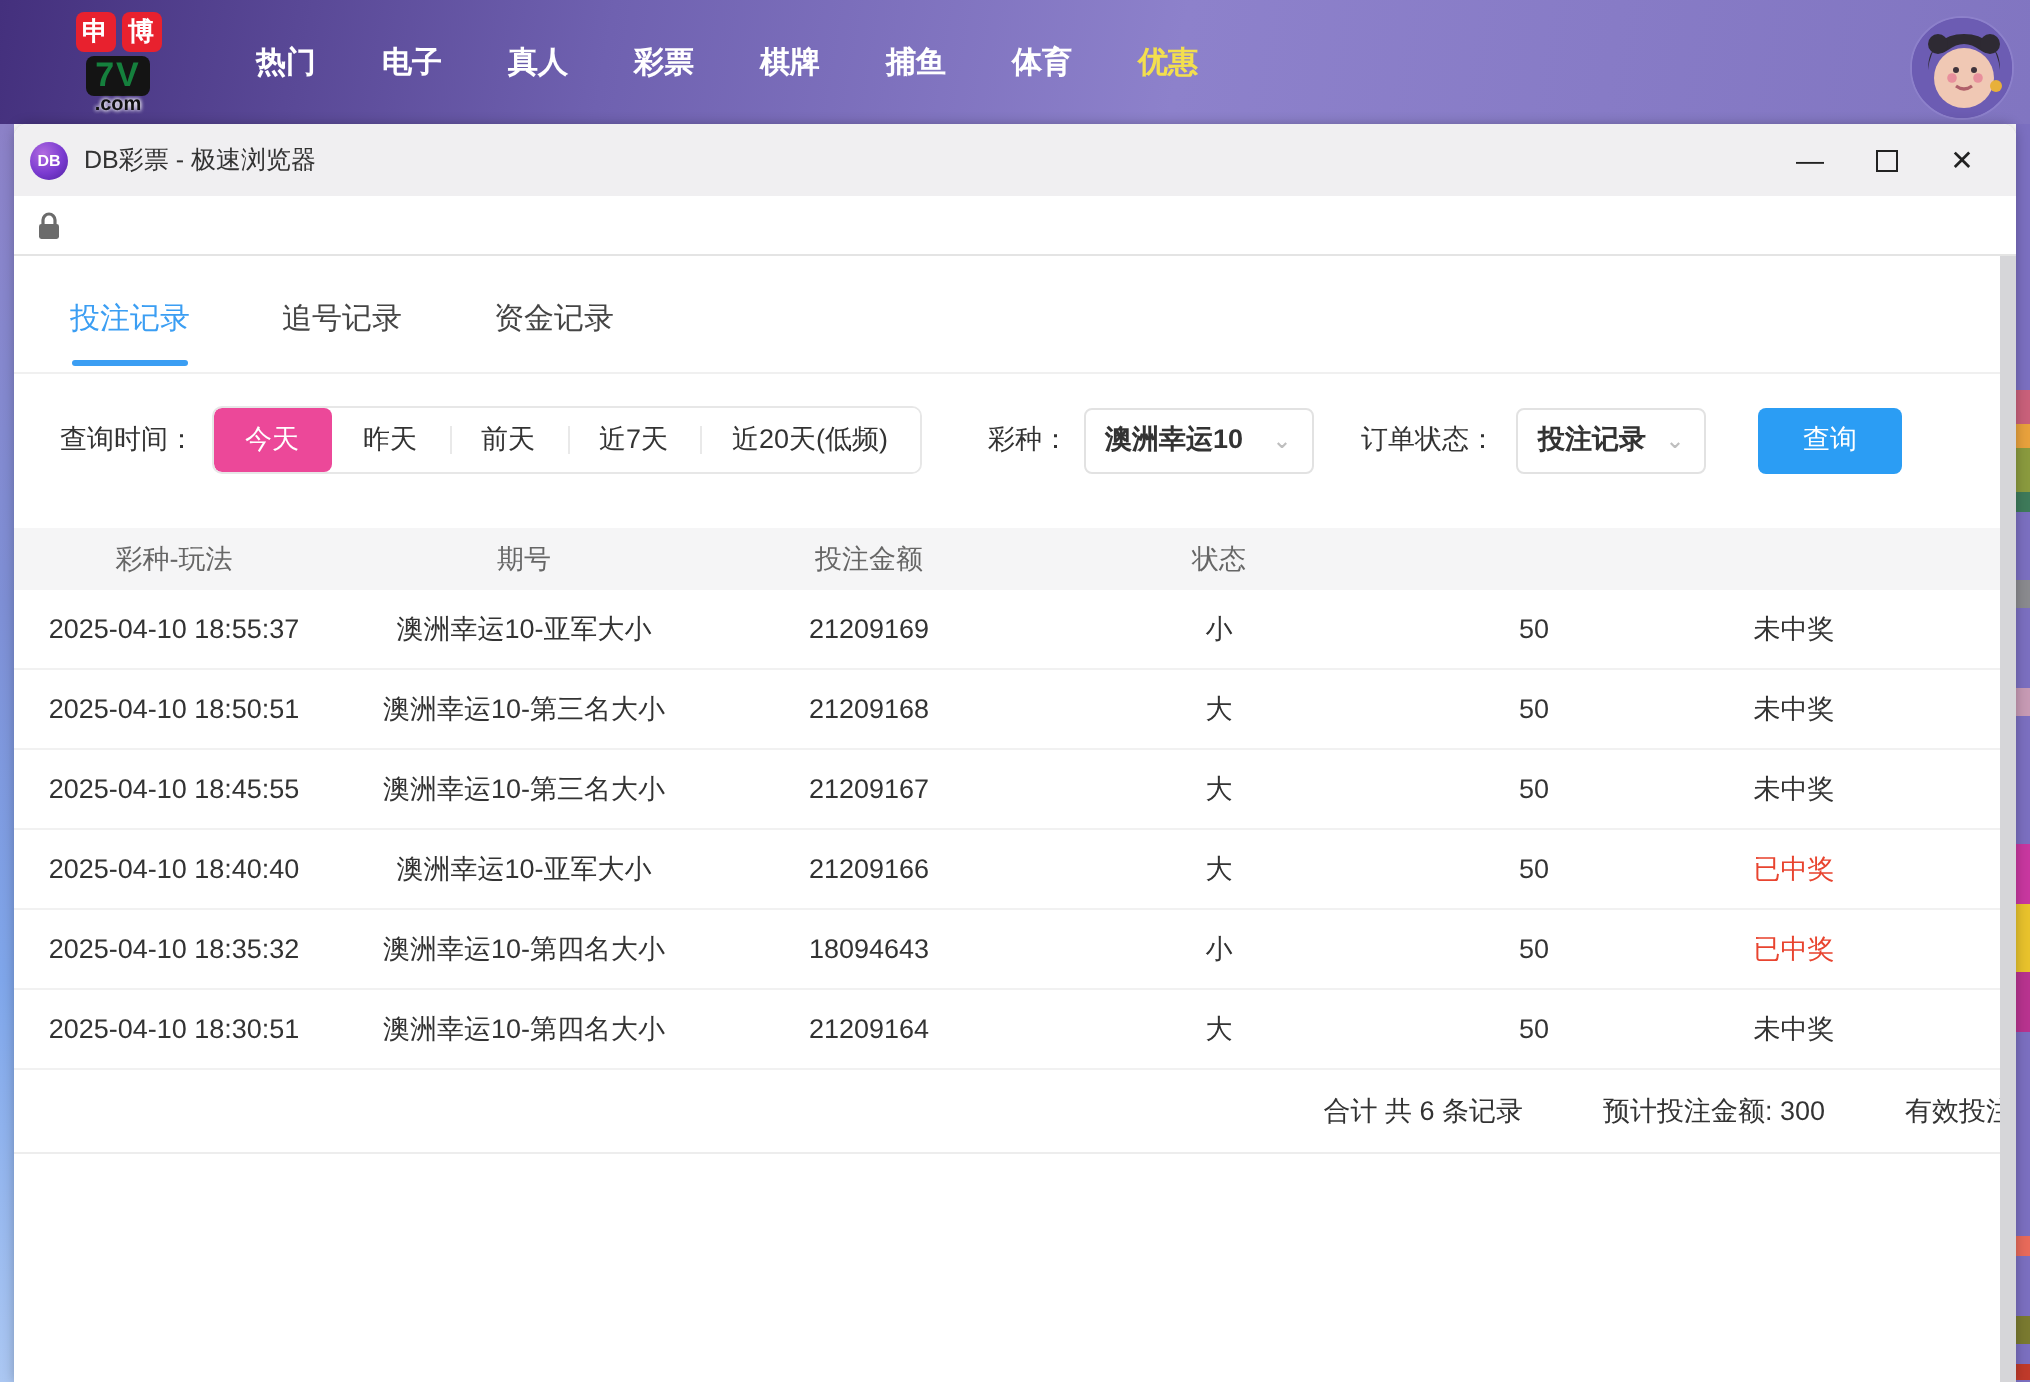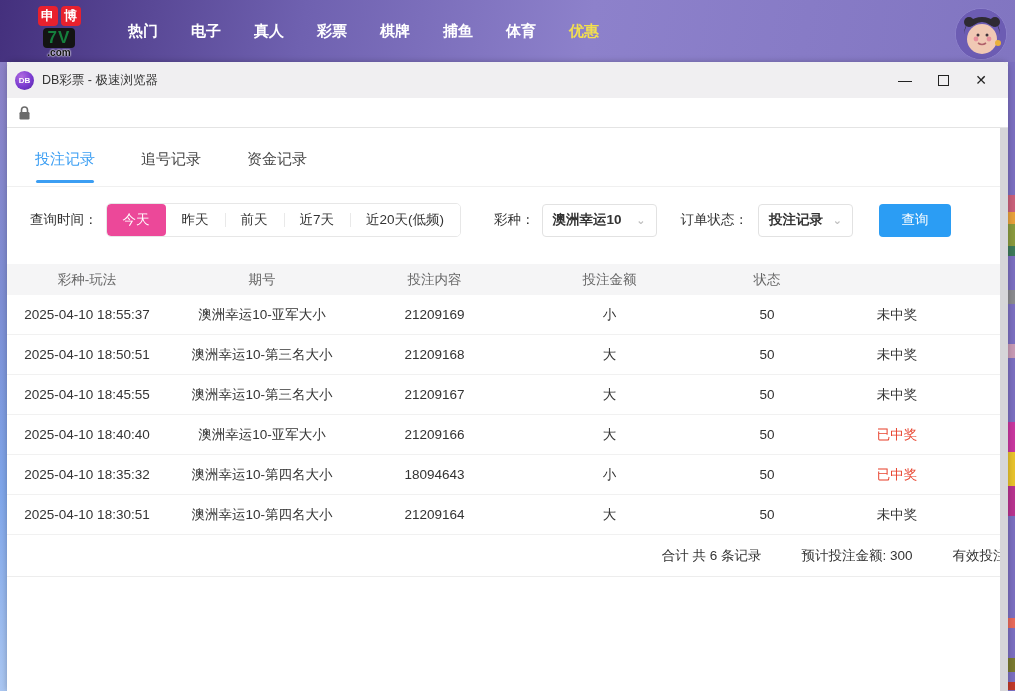--- a/index.html
+++ b/index.html
@@ -203,21 +203,20 @@
         <div class="sel st">
           <span>投注记录</span>
           <span class="chev">⌄</span>
         </div>
         <button class="qbtn">查询</button>
       </div>
 
       <div class="grid-cols thead">
           <span class="th">彩种-玩法</span>
           <span class="th">期号</span>
-          <span class="th">投注内容</span>
           <span class="th">投注金额</span>
           <span class="th">状态</span>
         </div>
       <div id="tbody">
           <div class="grid-cols trow">
     <span class="td">2025-04-10 18:55:37</span>
     <span class="td">澳洲幸运10-亚军大小</span>
     <span class="td">21209169</span>
     <span class="td">小</span>
     <span class="td">50</span>

